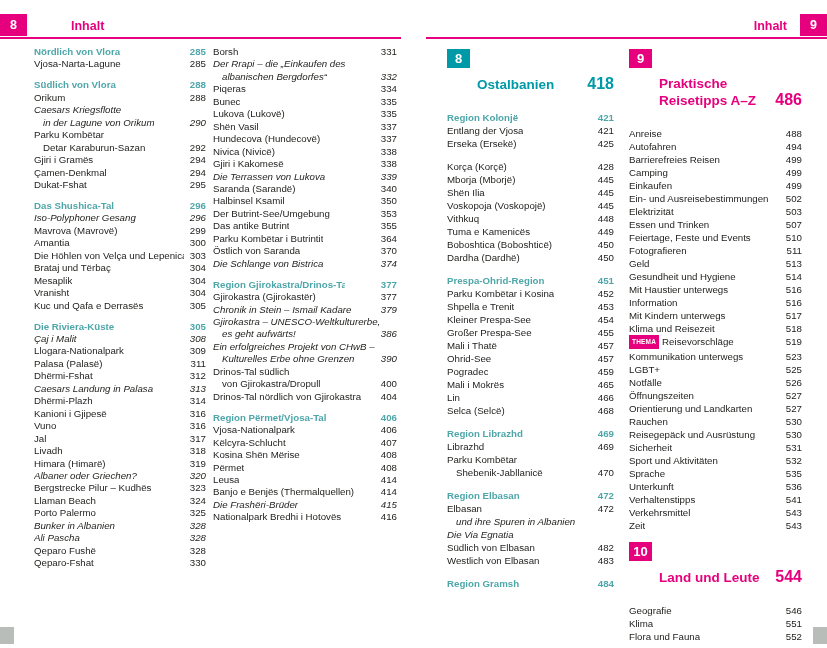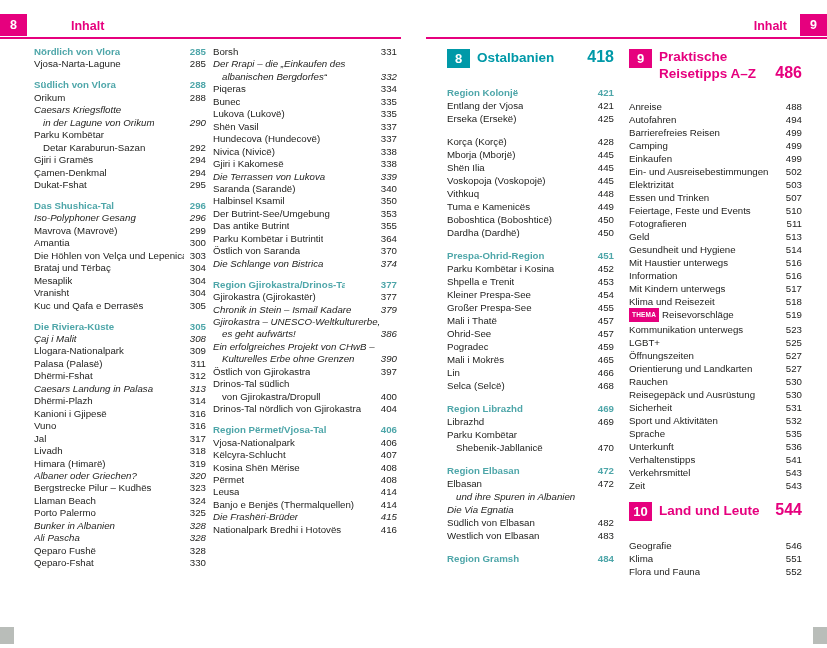--- a/index.html
+++ b/index.html
@@ -40,21 +40,21 @@
   .rp .gap { height:10px; }
 
   .badge { display:inline-block; background:var(--pink); color:#fff; font-size:6.5px; font-weight:bold;
     padding:1px 3px; margin-right:3px; letter-spacing:0.2px; transform:translateY(-1px); }
 
   .chapter { display:flex; align-items:flex-start; margin-bottom:8px; }
   .chapnum { flex:0 0 auto; min-width:23px; height:19px; padding:0 3px; color:#fff; font-weight:bold;
     font-size:13px; display:flex; align-items:center; justify-content:center; margin-right:7px; }
   .chapter.teal .chapnum { background:var(--teal); }
   .chapter.pink .chapnum { background:var(--pink); }
-  .chaptitles { flex:1; }
+  .chaptitles { flex:1;margin-top:27px; }
   .chapline { display:flex; justify-content:space-between; align-items:baseline;
     font-weight:bold; font-size:13.5px; line-height:16px; }
   .chapter.teal .chapline { color:var(--teal); }
   .chapter.pink .chapline { color:var(--pink); }
   .chappage { font-size:16px; }
 
   .corner-tab { position:absolute; width:14px; height:17px; background:var(--tab); }
   .corner-tab.left { left:0; bottom:4px; }
   .corner-tab.right { right:0; bottom:4px; }
 </style>
@@ -330,24 +330,20 @@
         <span class="label">es geht aufwärts!</span>
         <span class="page">386</span>
       </div>
       <div class="row italic">
         <span class="label">Ein erfolgreiches Projekt von CHwB –</span>
         <span class="page"></span>
       </div>
       <div class="row italic indent">
         <span class="label">Kulturelles Erbe ohne Grenzen</span>
         <span class="page">390</span>
-      </div>
-      <div class="row entry">
-        <span class="label">Östlich von Gjirokastra</span>
-        <span class="page">397</span>
       </div>
       <div class="row entry">
         <span class="label">Drinos-Tal südlich</span>
         <span class="page"></span>
       </div>
       <div class="row entry indent">
         <span class="label">von Gjirokastra/Dropull</span>
         <span class="page">400</span>
       </div>
       <div class="row entry">
@@ -625,20 +621,24 @@
       </div>
       <div class="row entry">
         <span class="label">Kommunikation unterwegs</span>
         <span class="page">523</span>
       </div>
       <div class="row entry">
         <span class="label">LGBT+</span>
         <span class="page">525</span>
       </div>
       <div class="row entry">
+        <span class="label">Notfälle</span>
+        <span class="page">526</span>
+      </div>
+      <div class="row entry">
         <span class="label">Öffnungszeiten</span>
         <span class="page">527</span>
       </div>
       <div class="row entry">
         <span class="label">Orientierung und Landkarten</span>
         <span class="page">527</span>
       </div>
       <div class="row entry">
         <span class="label">Rauchen</span>
         <span class="page">530</span>

